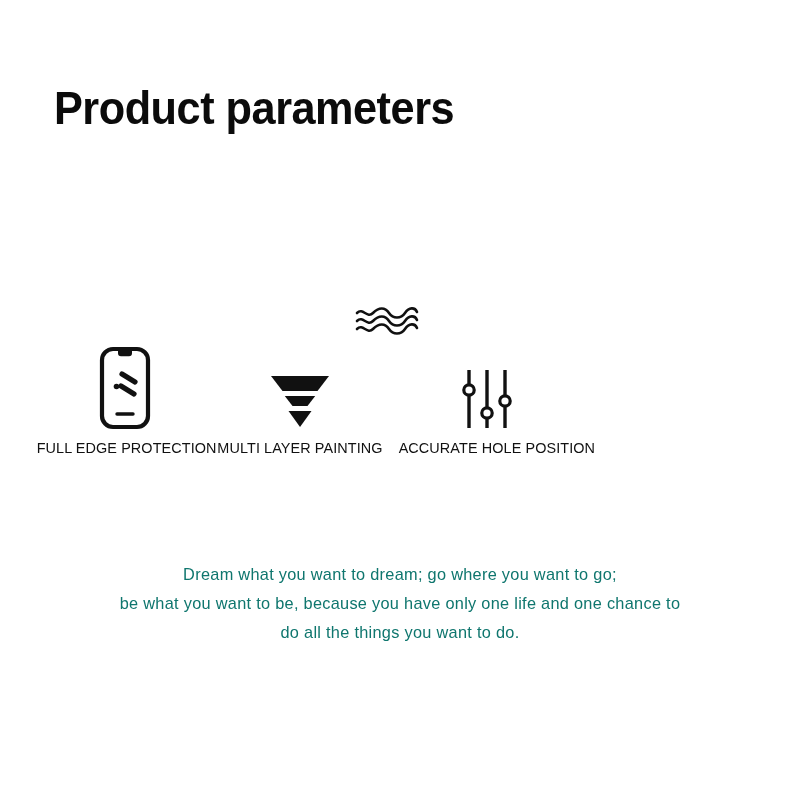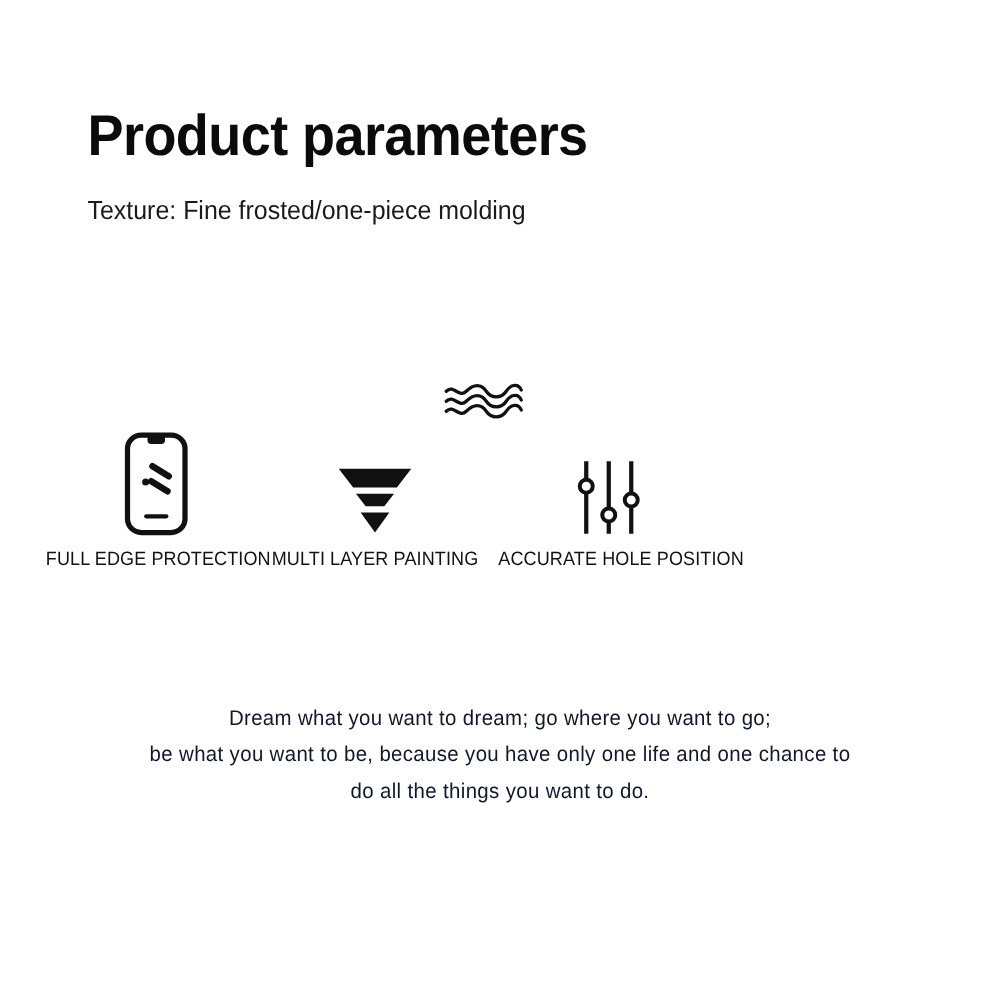--- a/index.html
+++ b/index.html
@@ -20,21 +20,21 @@
   .page {
     position: relative;
     width: 800px;
     height: 800px;
     background: #ffffff;
   }
 
   
   .header {
     position: absolute;
-    left: 70px;
+    left: 54px;
     top: 82px;
     width: 700px;
   }
 
   .page-title {
     font-family: "Liberation Sans", sans-serif;
     font-size: 46px;
     font-weight: bold;
     line-height: 52px;
     letter-spacing: -0.5px;
@@ -130,43 +130,40 @@
     height: 30px;
   }
 
   
   .quote {
     position: absolute;
     left: 0;
     top: 560px;
     width: 800px;
     text-align: center;
-    color: #0f172a;
+    color: #0f766e;
     font-size: 17px;
     line-height: 29px;
     letter-spacing: 0.3px;
   }
 
   .quote-line {
     display: block;
     transform: scaleX(0.96);
   }
 </style>
 </head>
 <body>
 
 <div class="page">
 
   <div class="header">
     <h1 class="page-title">Product parameters</h1>
 
     <div class="spec-rows">
-      <div class="spec-line">
-        <span class="spec-text col1">Texture: Fine frosted/one-piece molding</span>
-      </div>
     </div>
   </div>
 
   <div class="wave-ornament">
     <svg width="64" height="30" viewBox="0 0 64 30" fill="none" xmlns="http://www.w3.org/2000/svg" aria-hidden="true">
       <path d="M2 7 C8 1, 12 13, 18 7 S30 1, 34 7 S46 13, 50 7 S60 1, 62 6" stroke="#111111" stroke-width="2.6" stroke-linecap="round" fill="none"></path>
       <path d="M2 15 C8 9, 12 21, 18 15 S30 9, 34 15 S46 21, 50 15 S60 9, 62 14" stroke="#111111" stroke-width="2.6" stroke-linecap="round" fill="none"></path>
       <path d="M2 23 C8 17, 12 29, 18 23 S30 17, 34 23 S46 29, 50 23 S60 17, 62 22" stroke="#111111" stroke-width="2.6" stroke-linecap="round" fill="none"></path>
     </svg>
   </div>

